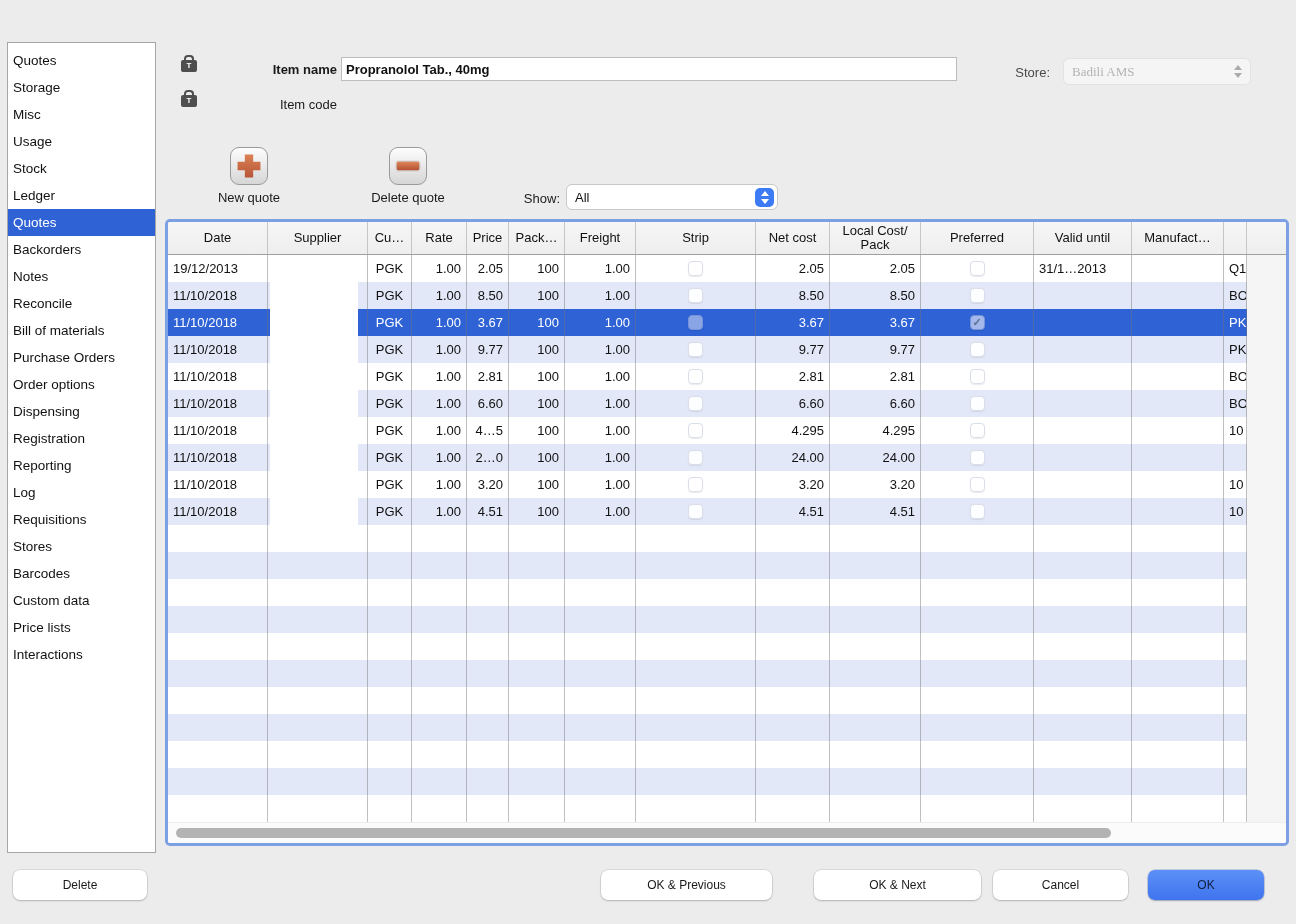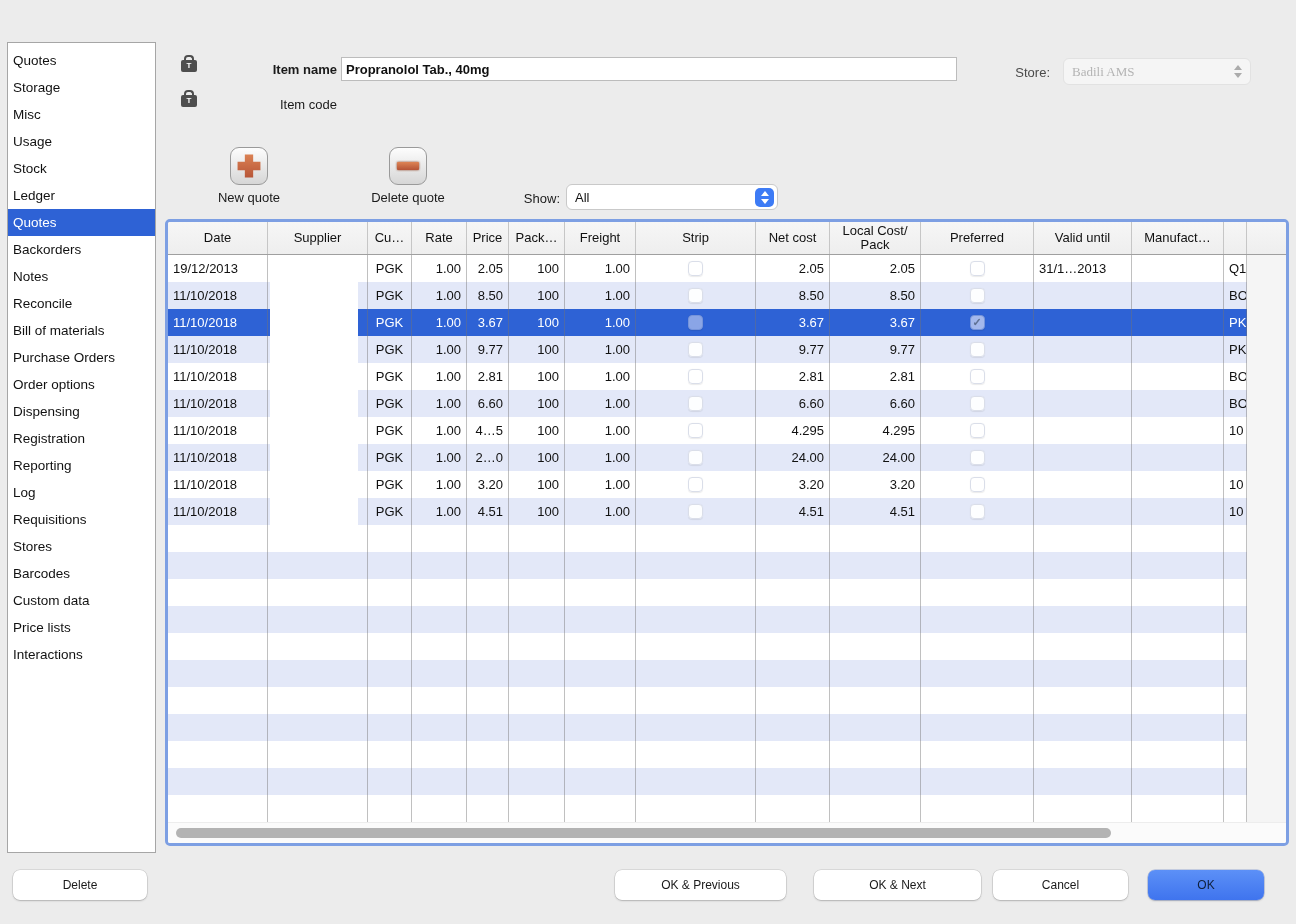--- a/index.html
+++ b/index.html
@@ -561,18 +561,18 @@
           <div class="td align-left" style="width: 23px;"></div>
         </div>
       </div>
     <div class="vgutter"></div>
     <div class="hscroll">
       <div class="hthumb"></div>
     </div>
   </div>
 
   <button class="fbtn" style="left:13px; width:134px;">Delete</button>
-  <button class="fbtn" style="left:615px; width:171px;text-align:center;">OK &amp; Previous</button>
+  <button class="fbtn" style="left:601px; width:171px;text-align:center;">OK &amp; Previous</button>
   <button class="fbtn" style="left:814px; width:167px;">OK &amp; Next</button>
   <button class="fbtn" style="left:993px; width:135px;">Cancel</button>
   <button class="fbtn primary" style="left:1148px; width:116px;">OK</button>
 
 </div>
 
 </body></html>

